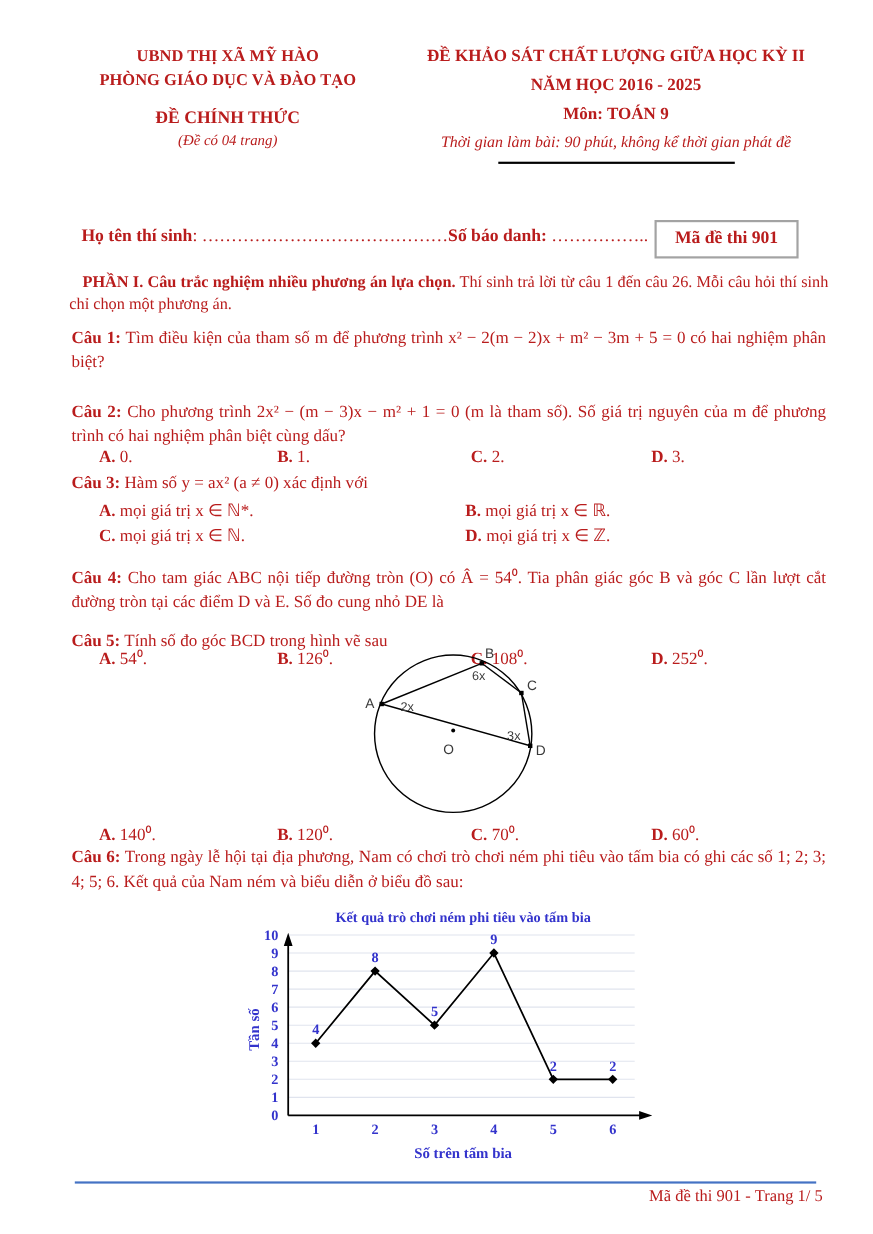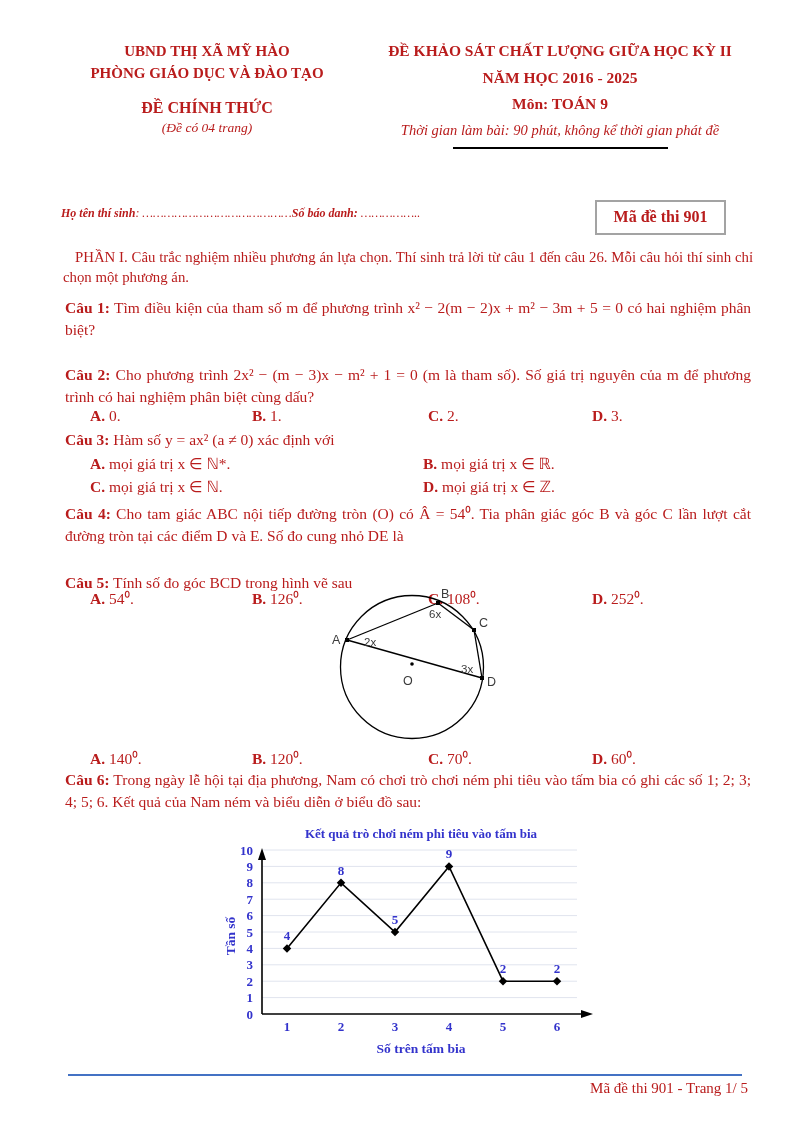--- a/index.html
+++ b/index.html
@@ -12,29 +12,29 @@
   .hdr-left .exam-type{font-size:16px;margin-top:13px;}
   .hdr-left .pages-note{font-weight:normal;font-style:italic;font-size:13.5px;line-height:17px;}
   .hdr-right{position:absolute;left:355px;top:42px;width:410px;text-align:center;}
   .hdr-right .t1{font-weight:bold;font-size:15.5px;text-align:center;}
   .hdr-right .t2{font-weight:bold;font-size:15.5px;margin-top:9px;}
   .hdr-right .t3{font-weight:bold;font-size:15.5px;margin-top:8px;}
   .hdr-right .t4{font-style:italic;font-size:14.5px;margin-top:9px;}
   .hdr-rule{width:215px;border-top:2px solid #000;margin:8px auto 0 auto;}
 
   
-  .candidate{position:absolute;left:61px;top:206px;width:530px;font-size:12px;white-space:nowrap;font-style:italic;}
+  .candidate{position:absolute;left:74px;top:206px;width:530px;font-size:16px;white-space:nowrap;}
   .candidate .lbl{font-weight:bold;}
   .code-box{position:absolute;left:595px;top:200px;width:127px;height:31px;border:2px solid #a3a3a3;
             text-align:center;font-weight:bold;font-size:16px;line-height:30px;}
 
   
   .part-heading{position:absolute;left:63px;top:247px;width:690px;font-size:14.8px;
                 line-height:20px;text-align:justify;text-indent:12px;}
-  .part-heading b{font-weight:normal;}
+  .part-heading b{font-weight:bold;}
 
   
   .q{position:absolute;left:65px;width:686px;font-size:15.5px;line-height:21.8px;text-align:justify;}
   .q b{font-weight:bold;}
   .optrow{position:absolute;left:65px;width:686px;height:22px;font-size:15.5px;}
   .opt{position:absolute;top:0;white-space:nowrap;}
   .opt b{font-weight:bold;}
   .cA{left:25px;} .cB{left:187px;} .cC{left:363px;} .cD{left:527px;} .c2{left:358px;}
 
   
@@ -93,21 +93,21 @@
   <div class="q" style="top:429px;"><b>Câu 3:</b><span> Hàm số y = ax² (a ≠ 0) xác định với</span></div>
   <div class="optrow" style="top:455px;">
     <span class="opt cA"><b>A.</b><span> mọi giá trị x ∈ ℕ*.</span></span>
     <span class="opt c2"><b>B.</b><span> mọi giá trị x ∈ ℝ.</span></span>
   </div>
   <div class="optrow" style="top:478px;">
     <span class="opt cA"><b>C.</b><span> mọi giá trị x ∈ ℕ.</span></span>
     <span class="opt c2"><b>D.</b><span> mọi giá trị x ∈ ℤ.</span></span>
   </div>
 
-  <div class="q" style="top:503px;"><b>Câu 4:</b><span> Cho tam giác ABC nội tiếp đường tròn (O) có Â = 54⁰. Tia phân giác góc B và góc C lần lượt cắt đường tròn tại các điểm D và E. Số đo cung nhỏ DE là</span></div>
+  <div class="q" style="top:515px;"><b>Câu 4:</b><span> Cho tam giác ABC nội tiếp đường tròn (O) có Â = 54⁰. Tia phân giác góc B và góc C lần lượt cắt đường tròn tại các điểm D và E. Số đo cung nhỏ DE là</span></div>
   <div class="optrow" style="top:551px;margin-top:36px;">
     <span class="opt cA"><b>A.</b><span> 54⁰.</span></span>
     <span class="opt cB"><b>B.</b><span> 126⁰.</span></span>
     <span class="opt cC"><b>C.</b><span> 108⁰.</span></span>
     <span class="opt cD"><b>D.</b><span> 252⁰.</span></span>
   </div>
 
   <div class="q" style="top:572px;"><b>Câu 5:</b><span> Tính số đo góc BCD trong hình vẽ sau</span></div>
 
   <svg class="figure" viewBox="0 0 180 164">

